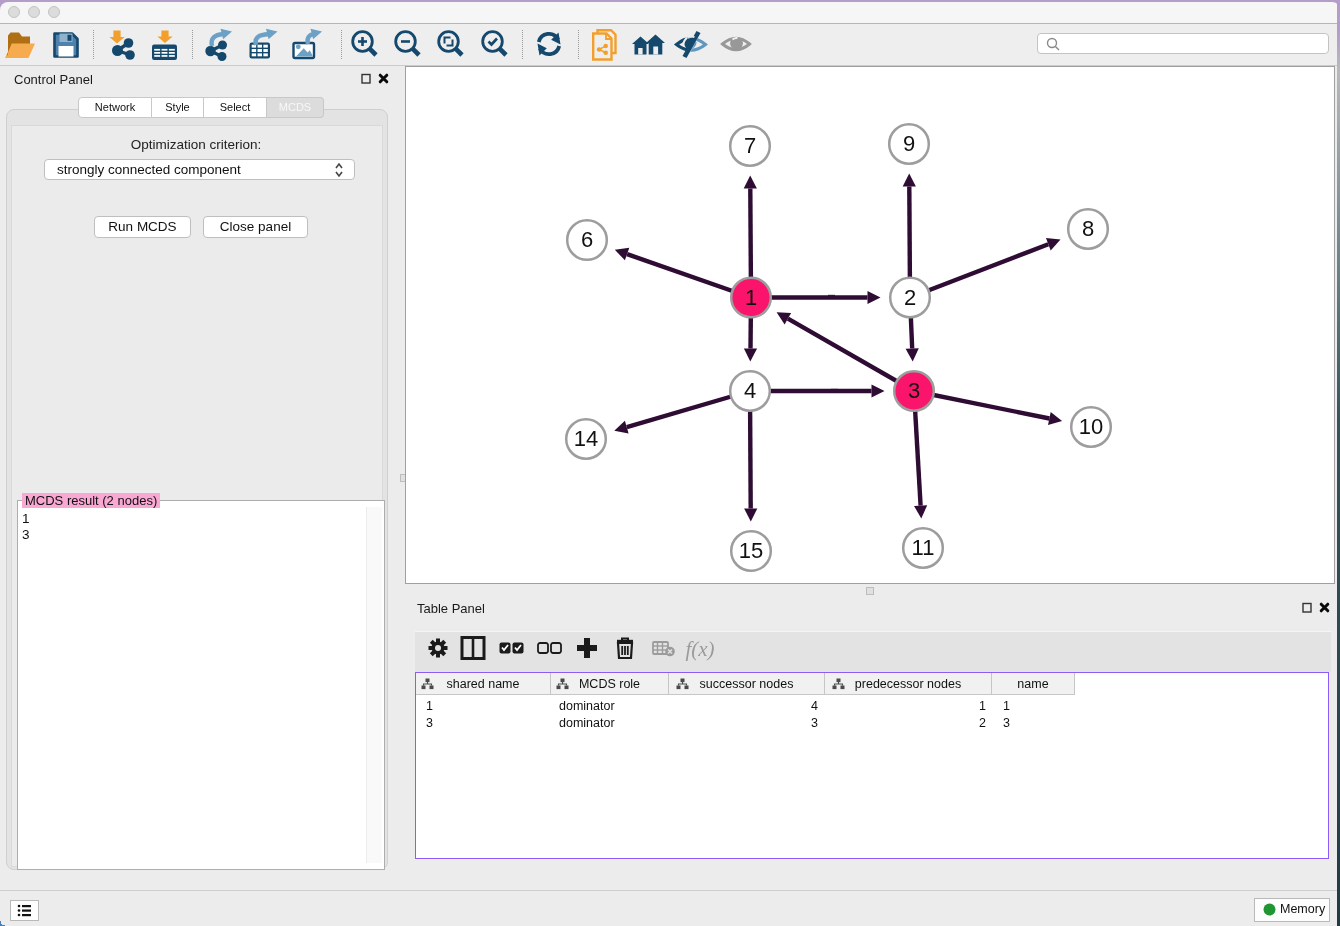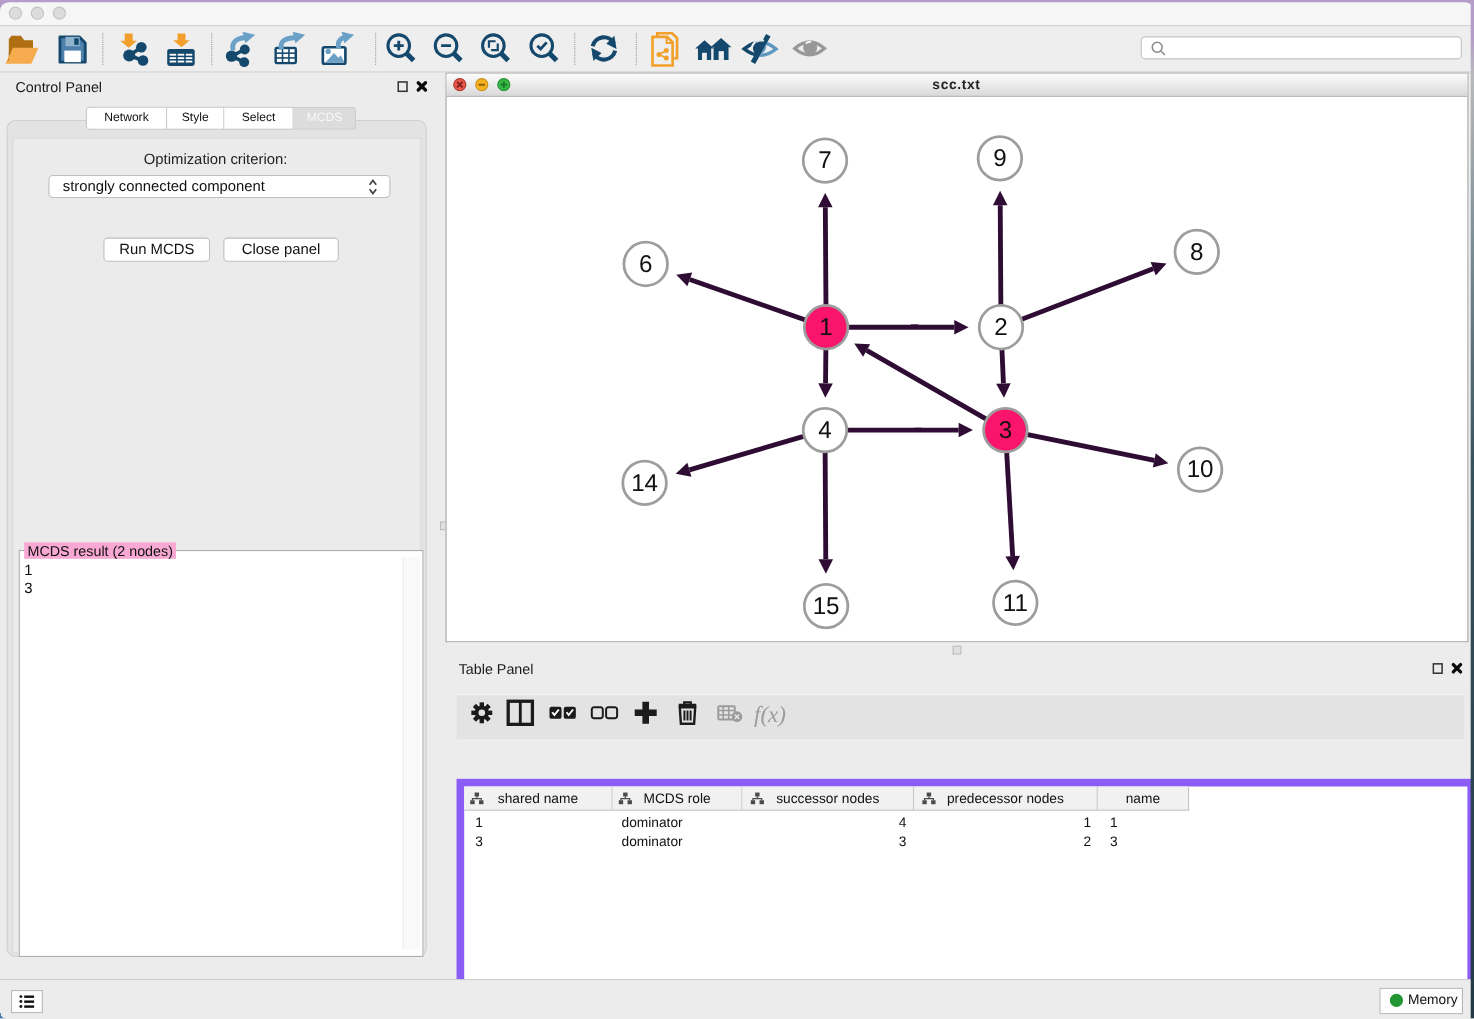--- a/index.html
+++ b/index.html
@@ -60,21 +60,21 @@
      background:linear-gradient(#fcfcfc,#d9d9d9);border-bottom:1px solid #a8a8a8;}
   .lamp{position:absolute;top:4px;width:12px;height:12px;border-radius:50%;box-sizing:border-box;}
   #netname{position:absolute;top:3px;width:100%;text-align:center;
      font-size:12.5px;font-weight:bold;color:#222;letter-spacing:0.6px;}
   
   #tablepanel{left:406px;top:596px;width:934px;height:294px;background:#ececec;}
   #tphead{position:absolute;left:11px;top:5px;font-size:13px;color:#1a1a1a;}
   #tptoolbar{position:absolute;left:9px;top:35px;width:916px;height:40px;
      background:#e3e3e3;border-top:1px solid #f5f5f5;}
   #tpgrid{position:absolute;left:9px;top:76px;width:912px;height:185px;
-     background:#fff;border:7px solid #8b5cf6;margin-top:36px;}
+     background:#fff;border:1px solid #8b5cf6;}
   .th{position:absolute;top:0;height:22px;background:#f1f1f1;
      border-right:1px solid #c6c6c6;border-bottom:1px solid #c6c6c6;box-sizing:border-box;
      font-size:12.5px;color:#111;text-align:center;line-height:22px;}
   .td{position:absolute;font-size:12.5px;color:#111;}
   .hic{position:absolute;top:5px;}
   .btab{height:19px;line-height:19px;font-size:13px;text-align:center;
       background:#fff;border:1px solid #c8c8c8;border-left:none;color:#111;}
   
   #statusbar{left:0;top:890px;width:1340px;height:36px;background:#ececec;
       border-top:1px solid #cecece;}
@@ -302,31 +302,20 @@
      <div style="position:absolute;right:2px;top:6px;width:15px;height:356px;background:#f9f9f9;border-left:1px solid #ececec"></div>
   </div>
   <div id="fslegend">MCDS result (2 nodes)</div>
 </div>
 
 <div class="abs" id="vsplit">
     <div class="grip" style="left:8px;top:408px"></div>
   </div>
 
 <div class="abs" id="netpanel">
-  <div id="nettitle">
-    <div class="lamp" style="left:6px;background:#e8564a;border:1px solid #b03a30"></div>
-    <div class="lamp" style="left:26px;background:#f6b31f;border:1px solid #c98f1a"></div>
-    <div class="lamp" style="left:46px;background:#35b842;border:1px solid #2a9038"></div>
-    <svg width="70" height="20" style="position:absolute;left:0;top:0">
-      <path d="M9.5,7.5 L14.5,12.5 M14.5,7.5 L9.5,12.5" stroke="#7e2018" stroke-width="1.6"></path>
-      <path d="M29,10 L35,10" stroke="#8e6008" stroke-width="1.8"></path>
-      <path d="M49,10 L55,10 M52,7 L52,13" stroke="#1d7a28" stroke-width="1.8"></path>
-    </svg>
-    <div id="netname">scc.txt</div>
-  </div>
   <svg id="graph" width="927" height="496" style="position:absolute;left:1.5px;top:20px">
 <g stroke="#2e0c33" stroke-width="4.4" fill="none">
 <line x1="344.0" y1="210.5" x2="343.3" y2="101.5"></line>
 <polygon points="343.2,88.5 349.9,101.5 336.7,101.5" stroke="none" fill="#2e0c33"></polygon>
 <line x1="344.0" y1="210.5" x2="220.1" y2="167.1"></line>
 <polygon points="207.8,162.8 222.3,160.8 217.9,173.3" stroke="none" fill="#2e0c33"></polygon>
 <line x1="344.0" y1="210.5" x2="460.5" y2="210.5"></line>
 <polygon points="473.5,210.5 460.5,217.1 460.5,203.9" stroke="none" fill="#2e0c33"></polygon>
 <line x1="344.0" y1="210.5" x2="343.5" y2="261.5"></line>
 <polygon points="343.3,274.5 336.9,261.4 350.1,261.6" stroke="none" fill="#2e0c33"></polygon>

